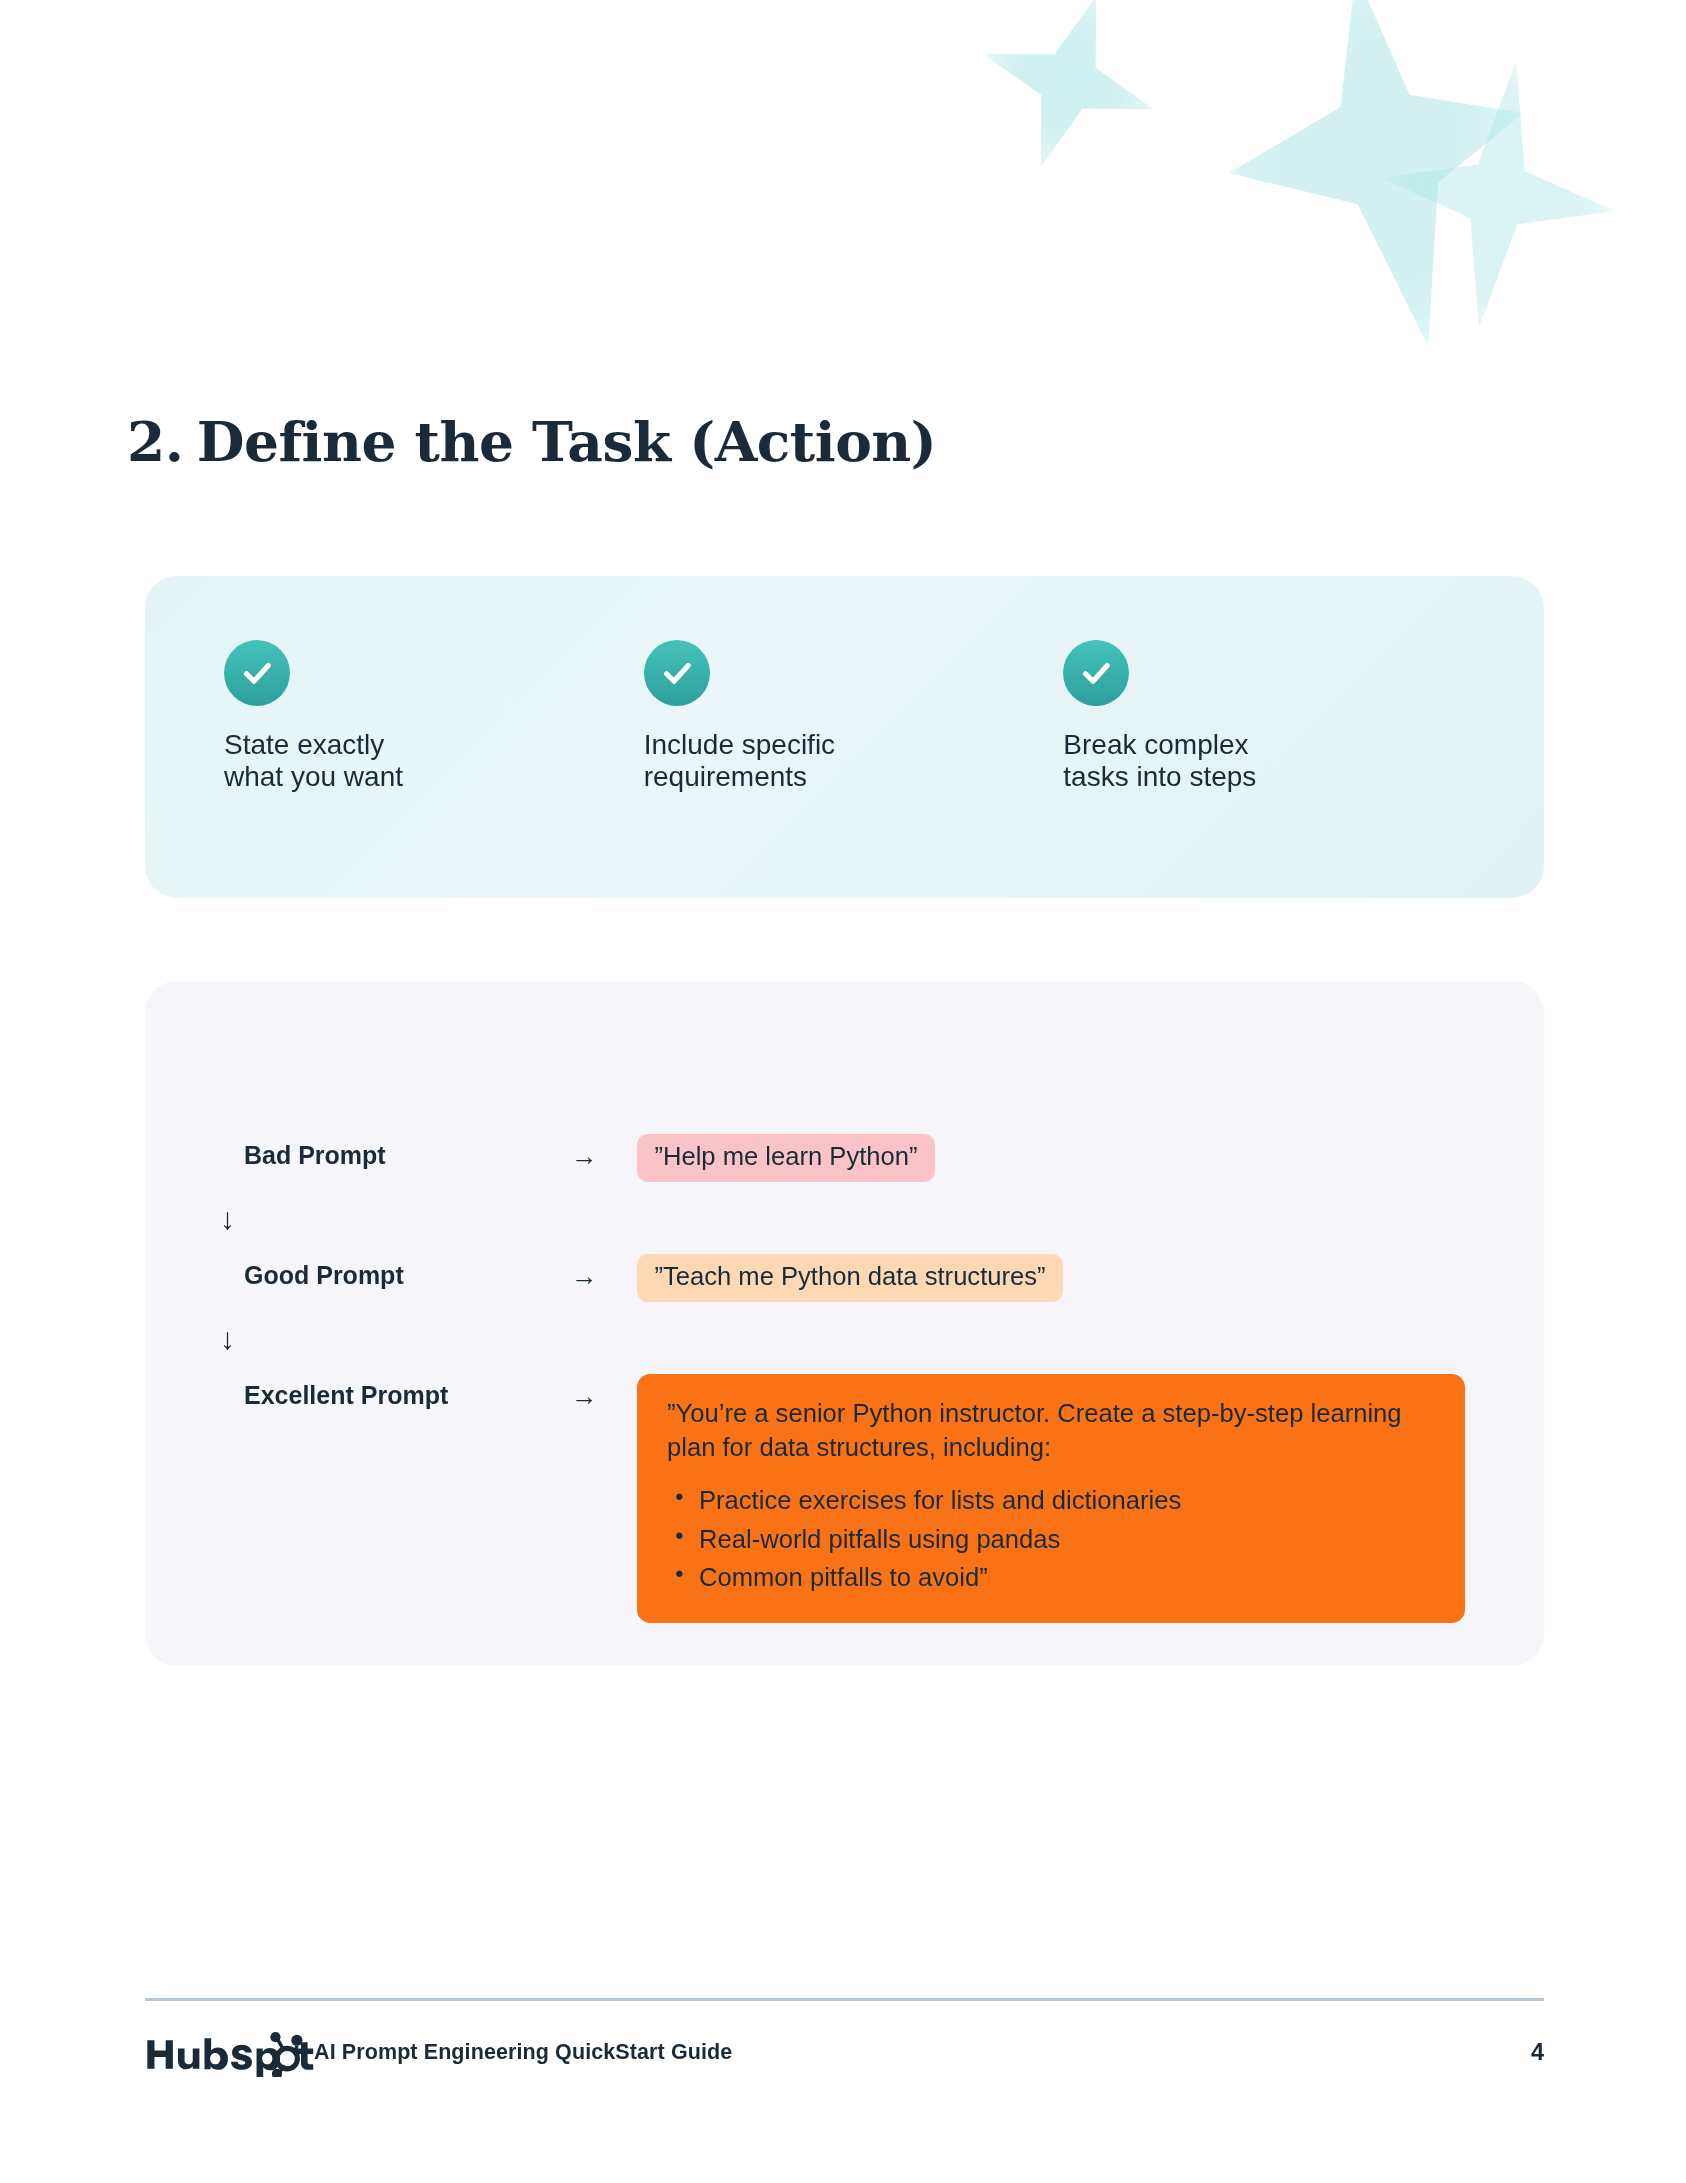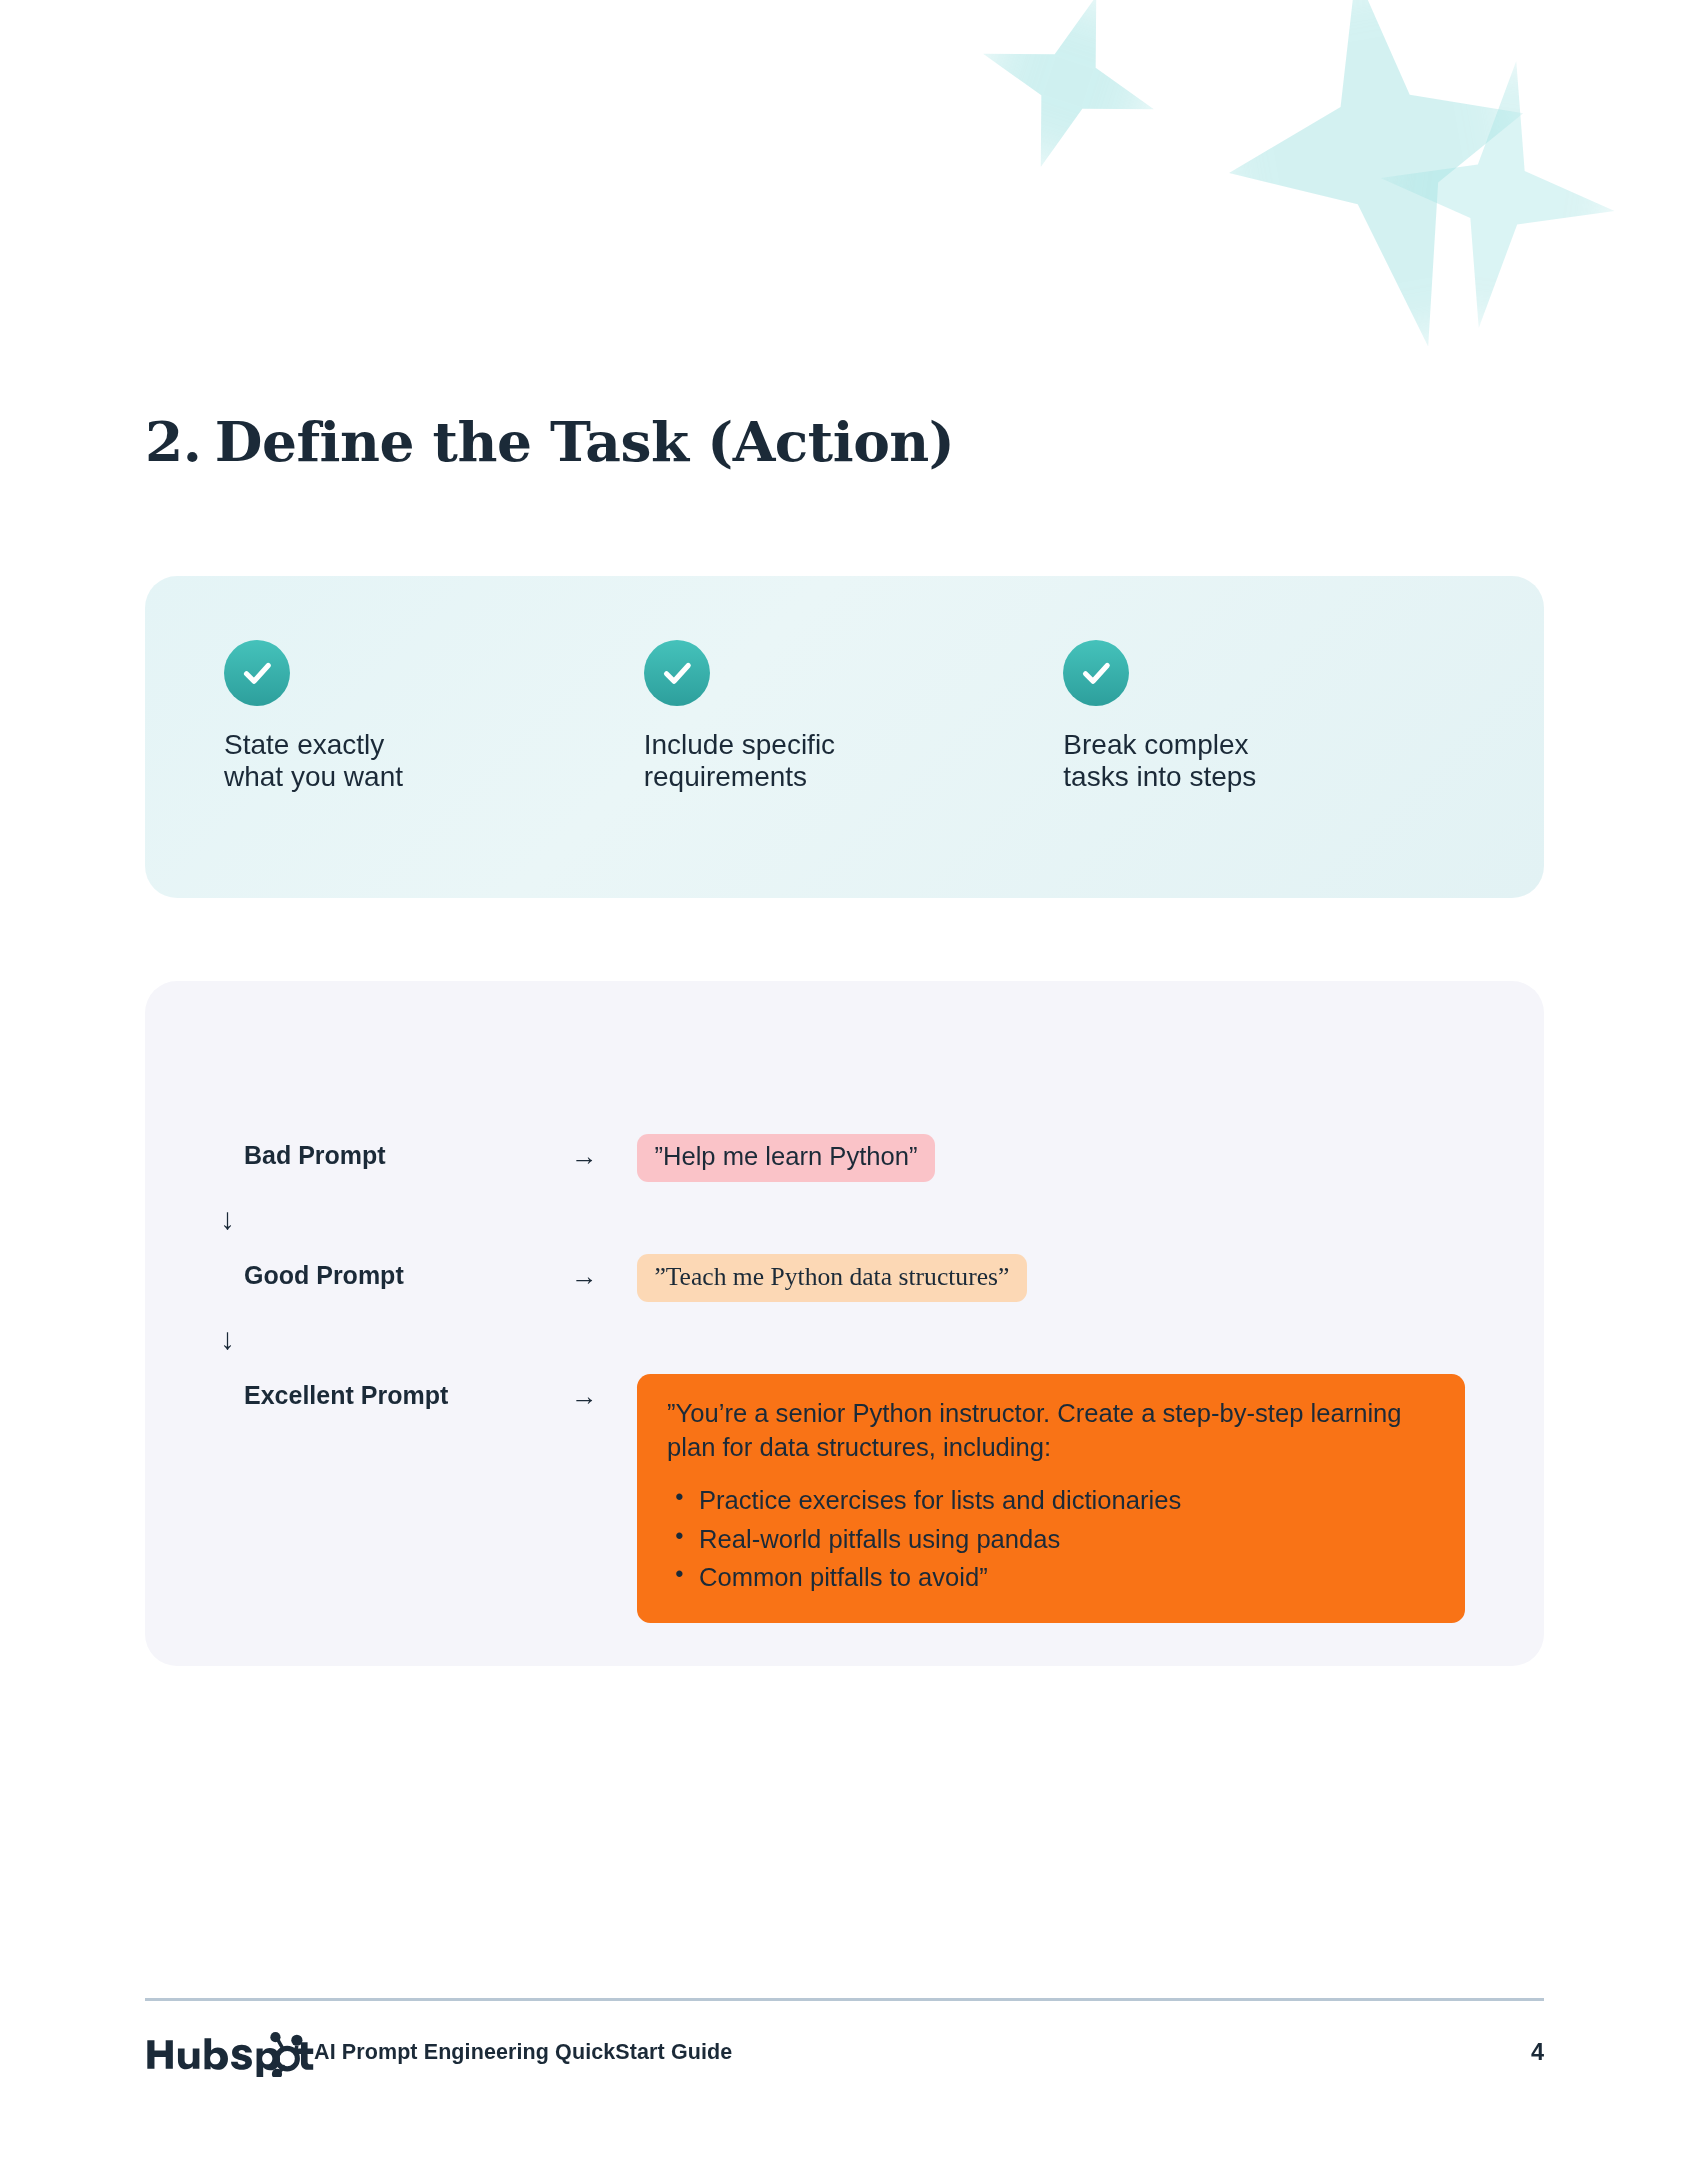--- a/index.html
+++ b/index.html
@@ -54,21 +54,21 @@
     width: 215px; height: 245px;
     filter: blur(19.4px);
     opacity: .42;
     clip-path: polygon(50% 0%, 60% 40%, 100% 50%, 60% 60%, 50% 100%, 40% 60%, 0% 50%, 40% 40%);
     transform: rotate(8deg) scale(1.1);
   }
 
   
   .page-title {
     position: absolute;
-    left: 145px;
+    left: 127px;
     top: 409px;
     font-family: "DejaVu Serif", "Liberation Serif", serif;
     font-size: 55px;
     font-weight: 700;
     color: #1b2a38;
     letter-spacing: -0.5px;
     white-space: nowrap;
   }
   .page-title .num { margin-right: 13.3px; }
 
@@ -150,21 +150,21 @@
   .chip {
     display: inline-block;
     border-radius: 11.2px;
     padding: 10.2px 17.4px 12.3px 17.4px;
     font-size: 25.6px;
     line-height: 1;
     color: #1b2a38;
     white-space: nowrap;
   }
   .chip-bad { background: #fac3c8; }
-  .chip-good { background: #fcd8b5; font-family: Liberation Serif, serif; }
+  .chip-good { background: #fcd8b5; }
 
   .down-arrow {
     font-size: 30px;
     color: #1b2a38;
     line-height: 1;
     margin: 21.5px 0 19.4px 4.1px;
     height: 31px;
   }
 
   .excellent-box {

